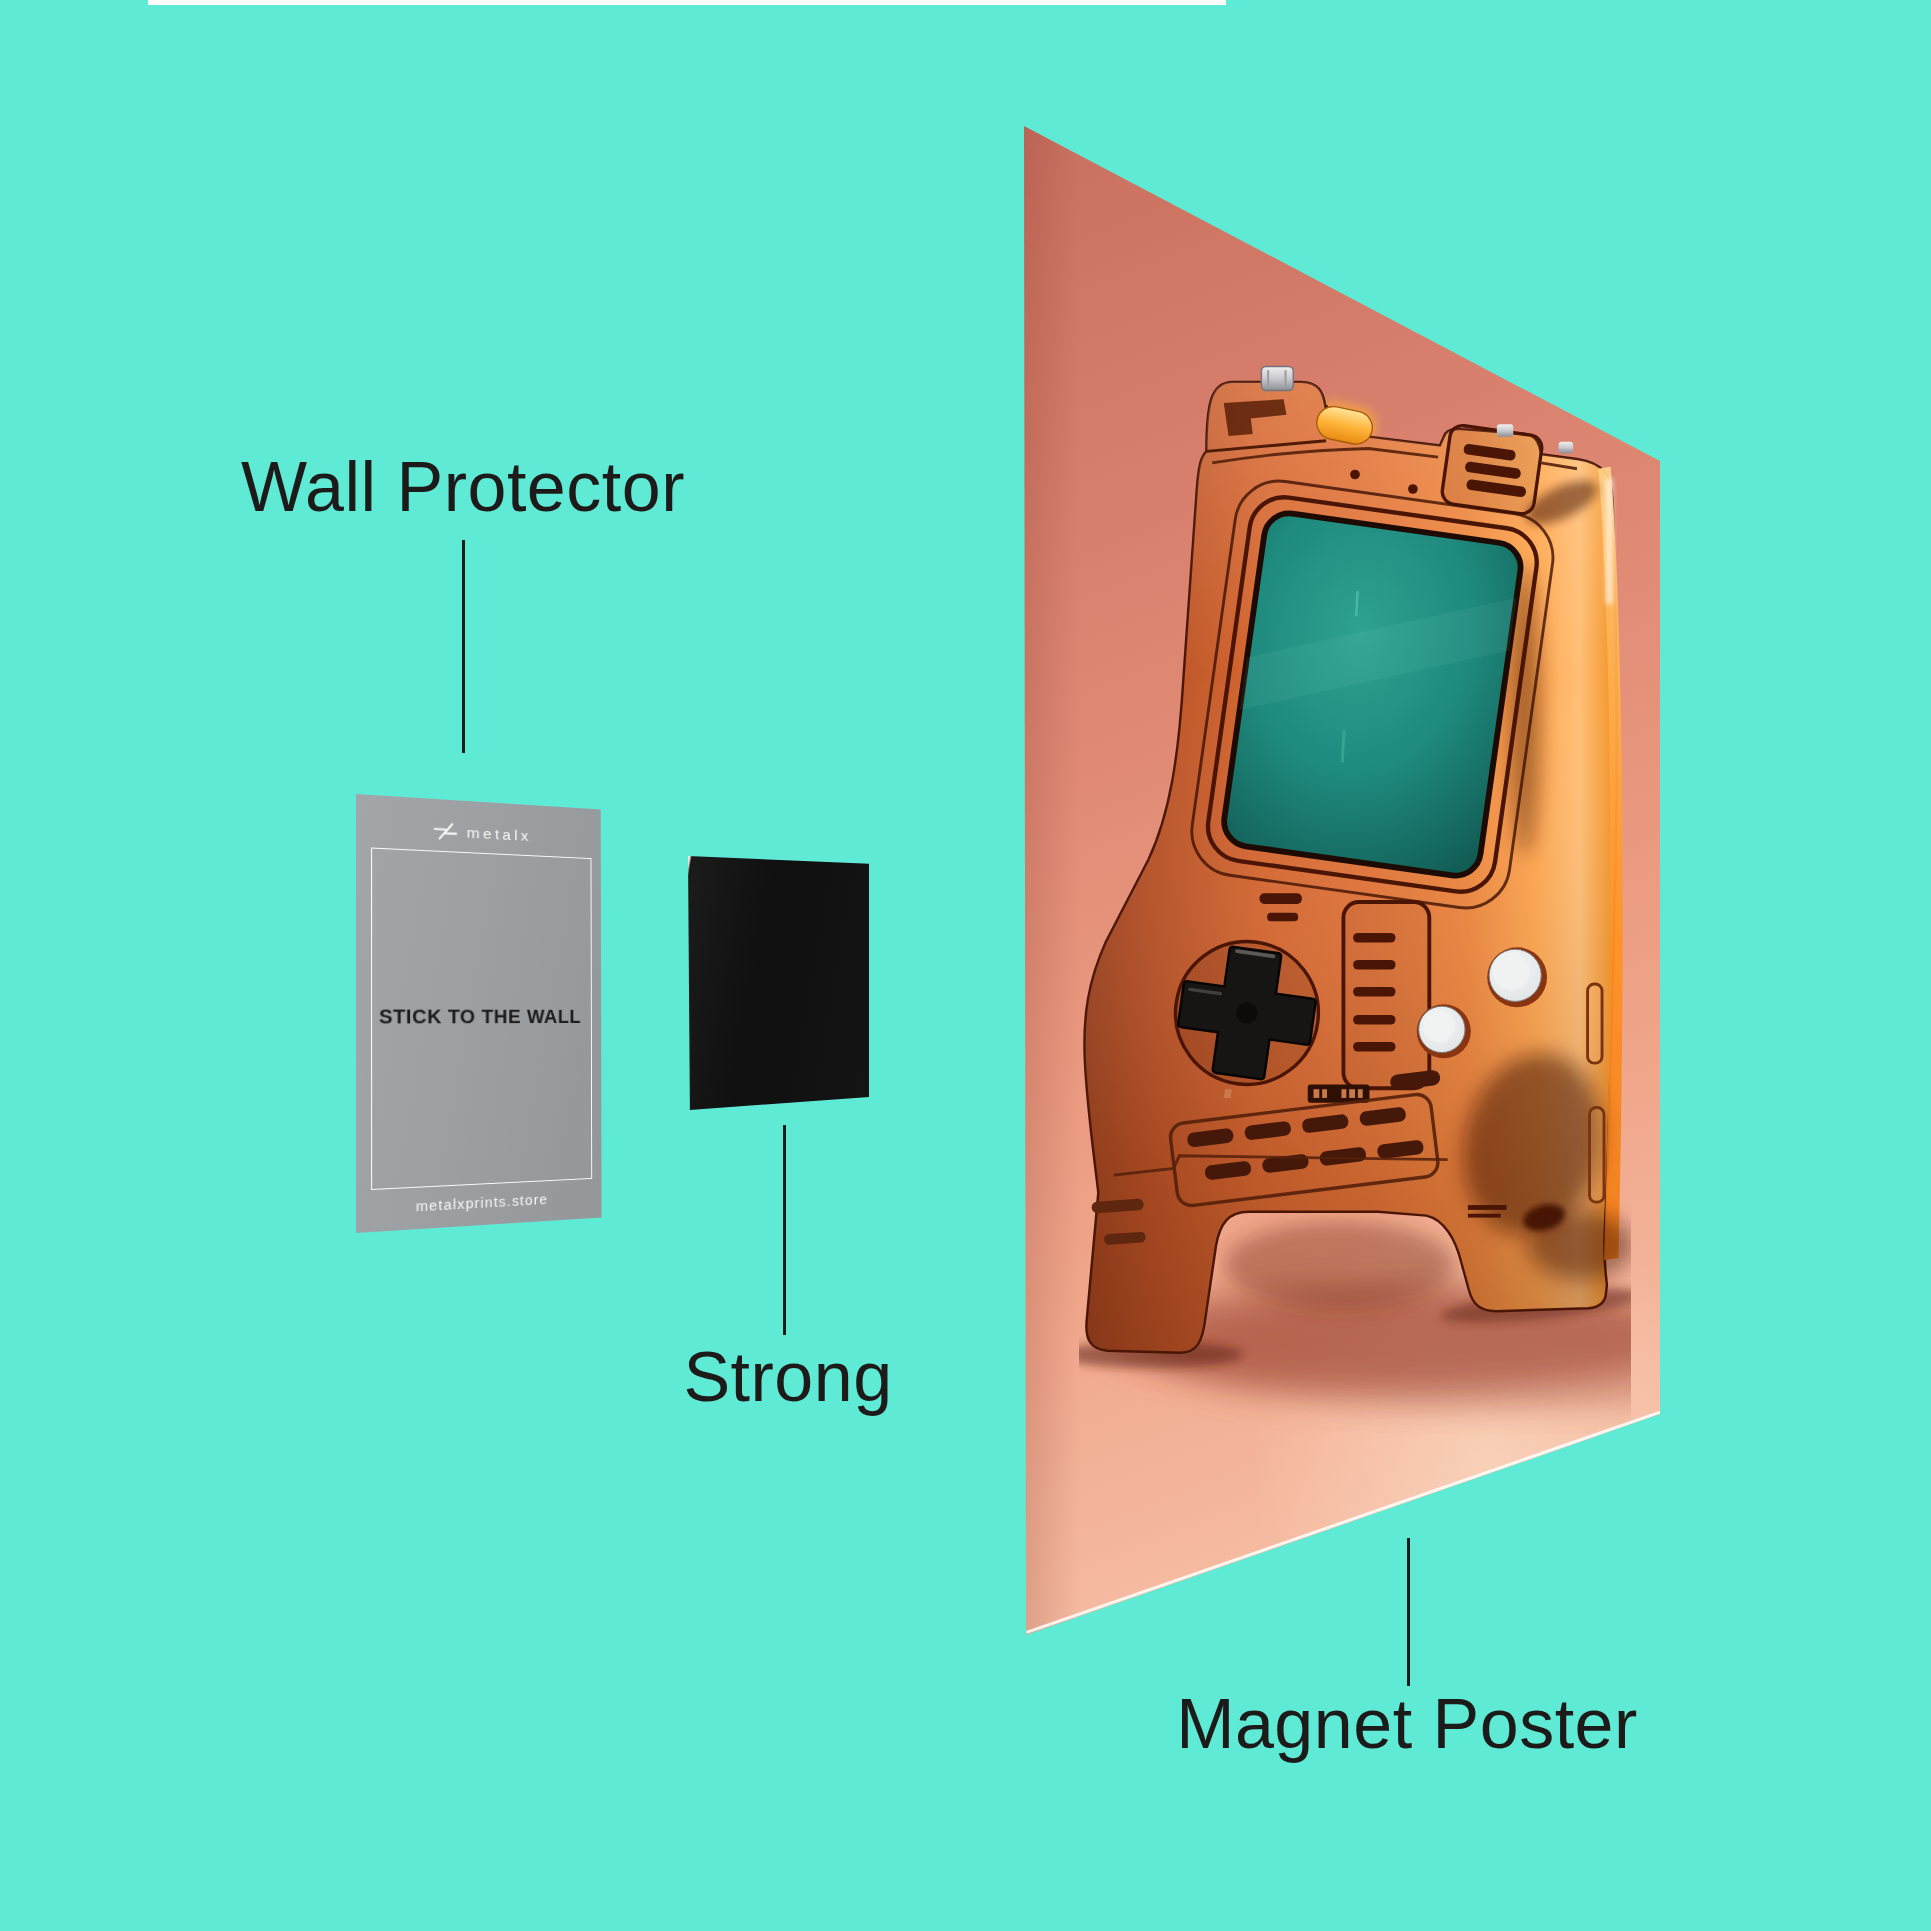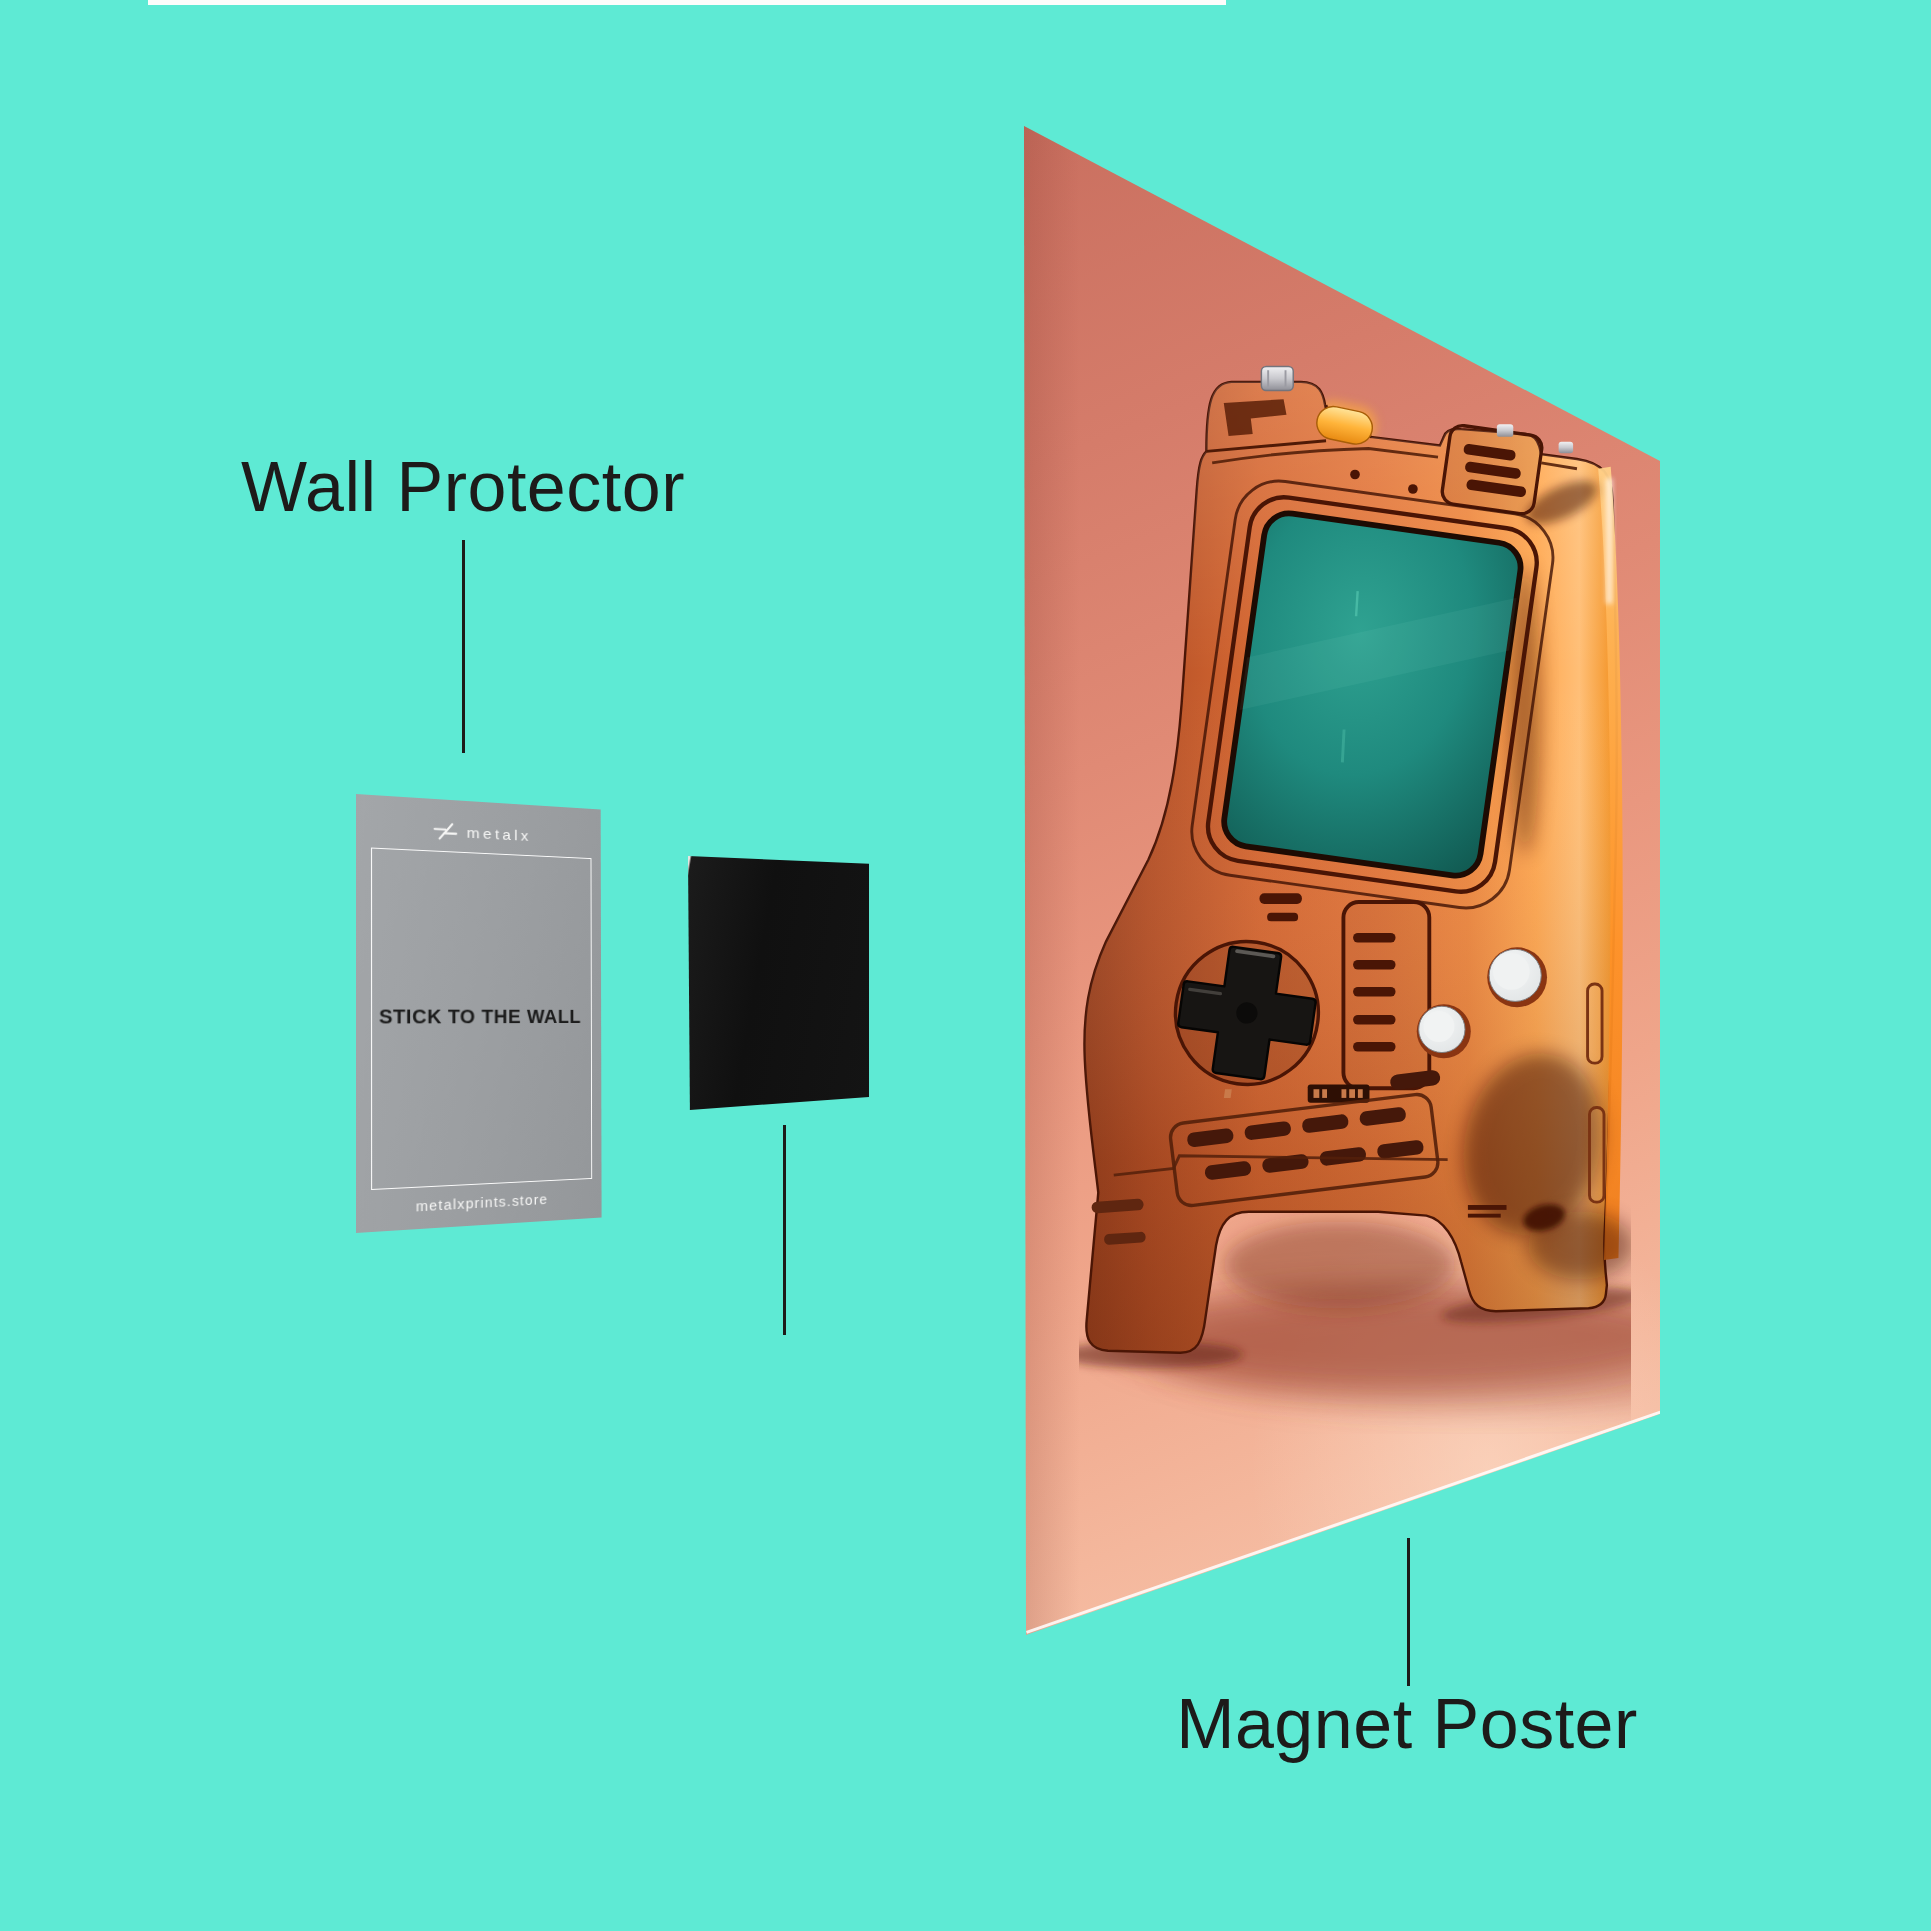--- a/index.html
+++ b/index.html
@@ -77,20 +77,21 @@
       <span class="wp-brand">metalx</span>
     </div>
     <div class="wp-border"></div>
     <div class="wp-center">STICK TO THE WALL</div>
     <div class="wp-footer">metalxprints.store</div>
   </div>
 
   <div class="magnet"></div>
   <div class="callout-line" style="left:783px;top:1125px;height:210px;"></div>
   <div class="callout-label" style="left:788px;top:1340px;">
+    <div>Strong</div>
   </div>
 
   <div class="callout-line" style="left:1407px;top:1538px;height:148px;"></div>
   <div class="callout-label" style="left:1407px;top:1687px;">Magnet Poster</div>
 
   <div class="poster-scene">
     <div class="poster-bg"></div>
 
     <svg class="device-svg" width="552" height="1091" viewBox="0 0 572 1130">
       <defs>

